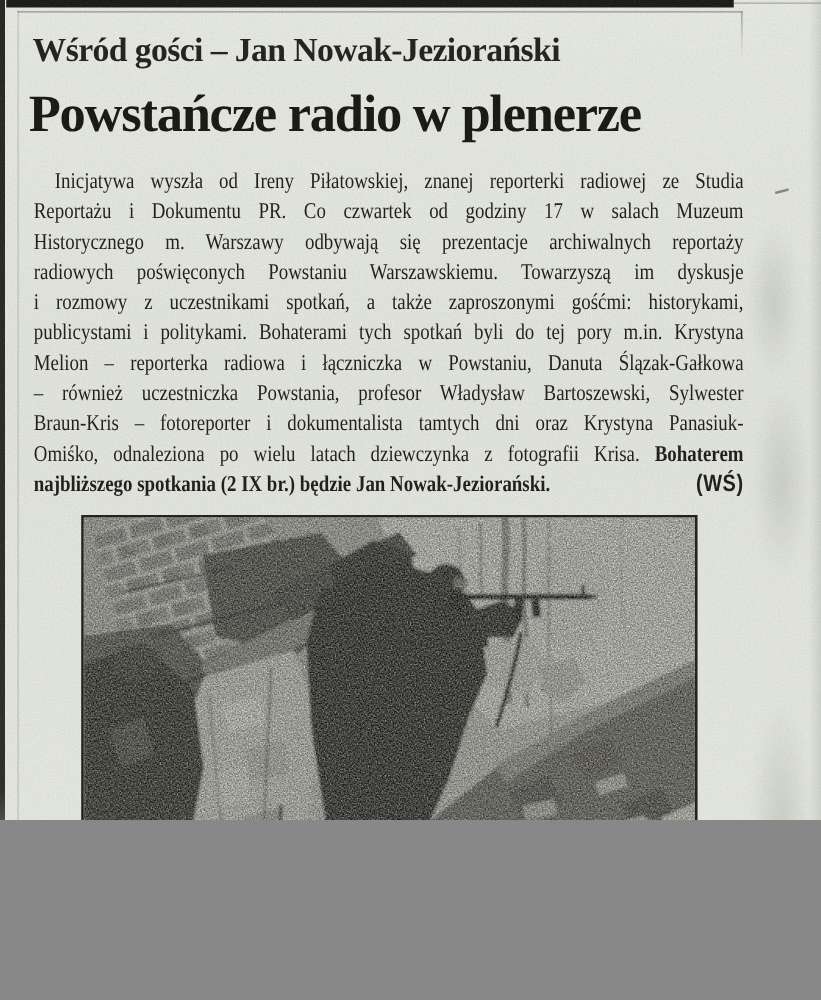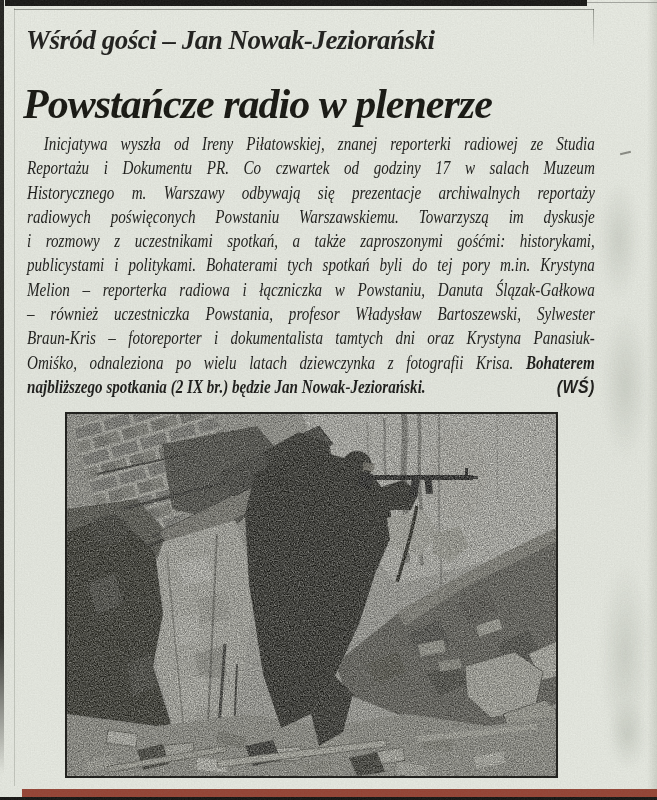--- a/index.html
+++ b/index.html
@@ -1,19 +1,19 @@
 <!DOCTYPE html>
 <html style="--paper: #e6e9e1; --ink: #1c1c1a; --accent: #964233;"><head>
 <meta charset="utf-8">
 <style>
   html,body{margin:0;padding:0;background:#888;}
   #page{
-    position:relative;width:657px;height:800px;overflow:hidden;
+    position:relative;width:657px;height:656px;overflow:hidden;
     background:linear-gradient(180deg,#e9ece4 0%,#e4e7df 45%,#e7eae2 100%);
-    font-family:"Liberation Serif",serif;color:var(--ink,#1c1c1a);font-style:italic;
+    font-family:"Liberation Serif",serif;color:var(--ink,#1c1c1a);
   }
   
   .topbar{position:absolute;left:5px;top:0;width:582px;height:6px;background:#161614;}
   .topbar-ext{position:absolute;left:587px;top:2px;width:70px;height:1px;background:rgba(40,40,38,.35);}
   .left-strip{position:absolute;left:0;top:0;width:4px;height:790px;
     background:linear-gradient(180deg,#22221f 0%,#2a2a26 80%,rgba(42,42,38,0) 98%);}
   .frame-left{position:absolute;left:14px;top:8px;width:1px;height:778px;background:rgba(70,75,65,.22);}
   .frame-top{position:absolute;left:14px;top:9px;width:580px;height:1px;background:rgba(60,64,56,.5);}
   .frame-right{position:absolute;left:593px;top:9px;width:1px;height:38px;
     background:linear-gradient(180deg,rgba(60,64,56,.5),rgba(60,64,56,0));}
@@ -23,21 +23,21 @@
     background:linear-gradient(270deg,rgba(150,156,142,.28),rgba(150,156,142,0));}
   .smudge{position:absolute;border-radius:50%;filter:blur(3px);
     background:radial-gradient(closest-side,rgba(110,118,104,.20),rgba(110,118,104,0));}
   .margin-dash{position:absolute;left:620px;top:152px;width:11px;height:2px;
     background:rgba(60,60,55,.55);transform:rotate(-14deg);}
 
   
   .kicker{position:absolute;left:26px;top:25px;font-size:27px;font-weight:700;
     letter-spacing:-.5px;white-space:nowrap;color:#1d1d1b;}
   .headline{position:absolute;left:23px;top:68px;font-size:42px;font-weight:700;
-    letter-spacing:-1px;white-space:nowrap;color:#14140f;margin-top:12px;}
+    letter-spacing:-1px;white-space:nowrap;color:#14140f;}
   .body{position:absolute;left:27px;top:132px;width:676px;
     transform:scaleX(0.84);transform-origin:0 0;
     font-size:18px;line-height:24.3px;color:#191917;}
   .bline{text-align:justify;text-align-last:justify;height:24.3px;overflow:visible;}
   .bline.indent{text-indent:20px;}
   .bline.last{display:flex;justify-content:space-between;align-items:baseline;text-align-last:auto;}
   .bline b{font-weight:700;}
   .sig{font-family:"Liberation Sans",sans-serif;font-weight:700;font-size:19px;letter-spacing:.5px;}
 
   

